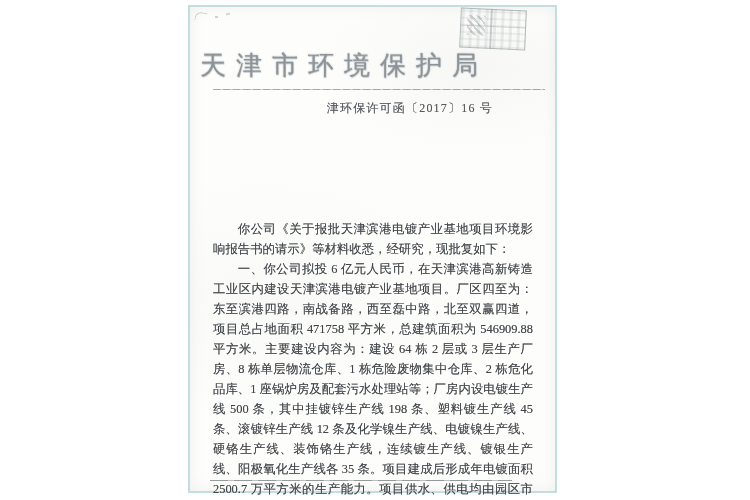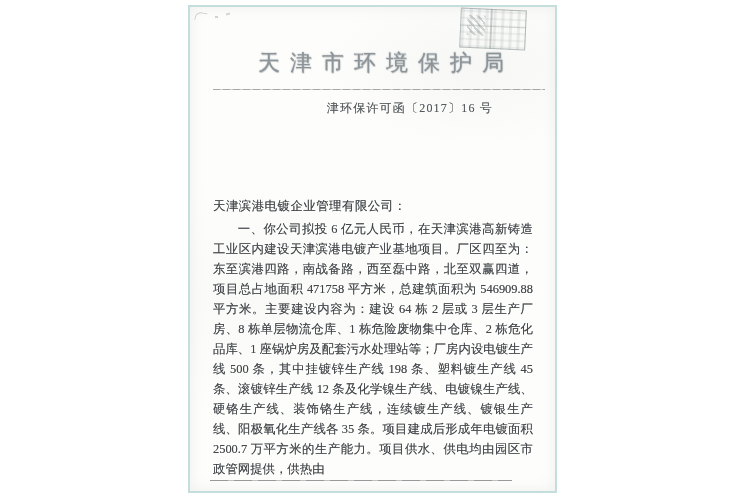--- a/index.html
+++ b/index.html
@@ -50,23 +50,22 @@
       repeating-linear-gradient(0deg, rgba(150,160,160,0.14) 0 2px, rgba(0,0,0,0) 2px 7px);
   }
   .stamp .blob {
     left: 6px; top: 6px; width: 18px; height: 20px;
     background: repeating-linear-gradient(45deg, rgba(130,140,142,0.35) 0 2px, rgba(0,0,0,0) 2px 5px);
   }
 
   
   .letterhead {
     left: 0; top: 41px; width: 100%;
-    text-align: center;
-    font-size: 22px; font-weight: 400;
-    letter-spacing: 10px; padding-left: 27px;
+    font-size: 26px; font-weight: 400;
+    letter-spacing: 10px; padding-left: 10px;
     box-sizing: border-box;
     color: #8d9499;
     text-shadow: 0 0 1.6px rgba(141,148,153,0.85), 0.5px 0.5px 0 rgba(141,148,153,0.35);
     white-space: nowrap;
   }
   .head-rule {
     left: 23px; top: 82px; width: 332px; height: 1.4px;
     background: repeating-linear-gradient(90deg, #8f9294 0 7px, #c0c2c3 7px 10px);
     opacity: 0.8;
   }
@@ -125,21 +124,21 @@
     <div class="letterhead">天津市环境保护局</div>
 
     <div class="head-rule"></div>
 
     <div class="doc-number">津环保许可函〔2017〕16 号</div>
 
     <div class="title">
       <br>
     </div>
 
-    <div class="addressee">天津滨港电镀企业管理有限公司：</div>
 
     <div class="body-text">
+      <p>你公司《关于报批天津滨港电镀产业基地项目环境影响报告书的请示》等材料收悉，经研究，现批复如下：</p>
       <p>一、你公司拟投 6 亿元人民币，在天津滨港高新铸造工业区内建设天津滨港电镀产业基地项目。厂区四至为：东至滨港四路，南战备路，西至磊中路，北至双赢四道，项目总占地面积 471758 平方米，总建筑面积为 546909.88 平方米。主要建设内容为：建设 64 栋 2 层或 3 层生产厂房、8 栋单层物流仓库、1 栋危险废物集中仓库、2 栋危化品库、1 座锅炉房及配套污水处理站等；厂房内设电镀生产线 500 条，其中挂镀锌生产线 198 条、塑料镀生产线 45 条、滚镀锌生产线 12 条及化学镍生产线、电镀镍生产线、硬铬生产线、装饰铬生产线，连续镀生产线、镀银生产线、阳极氧化生产线各 35 条。项目建成后形成年电镀面积 2500.7 万平方米的生产能力。项目供水、供电均由园区市政管网提供，供热由</p>
     </div>
 
     <div class="footer-rule"></div>
   </div>
 </div>
 
 </body></html>

